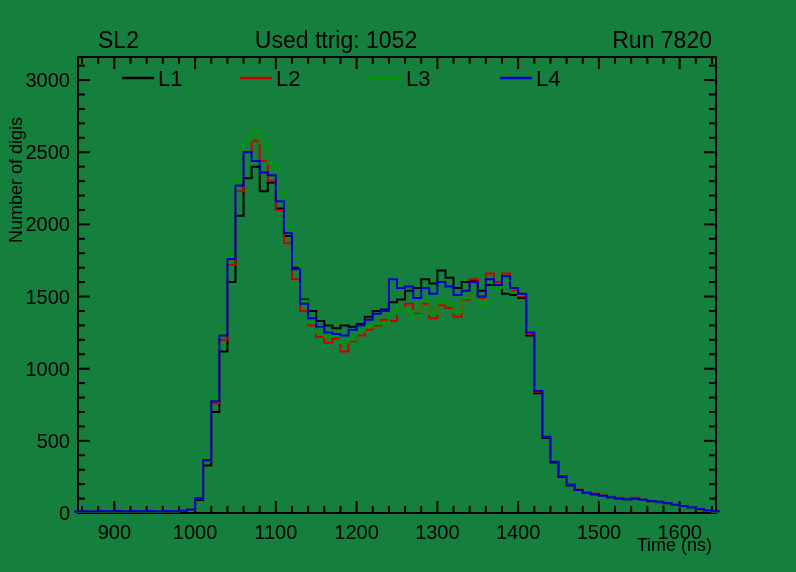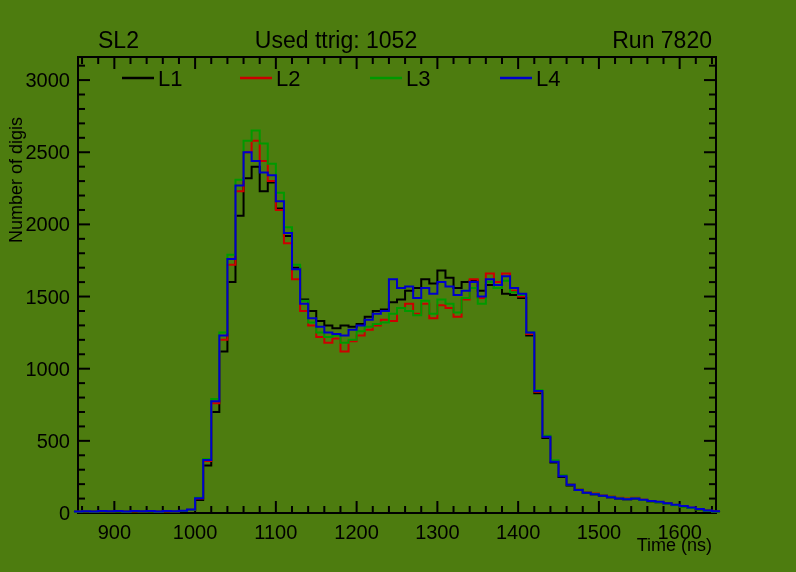--- a/index.html
+++ b/index.html
@@ -12,21 +12,21 @@
     height: 572px;
     font-family: "Liberation Sans", sans-serif;
     overflow: hidden;
     position: relative;
   }
   #canvas-root {
     position: absolute;
     left: 0; top: 0;
     width: 796px;
     height: 572px;
-    background: #4d7c0f;
+    background: #15803d;
   }
   svg.plot {
     position: absolute;
     left: 0; top: 0;
     width: 796px;
     height: 572px;
     display: block;
   }
   text {
     font-family: "Liberation Sans", sans-serif;

